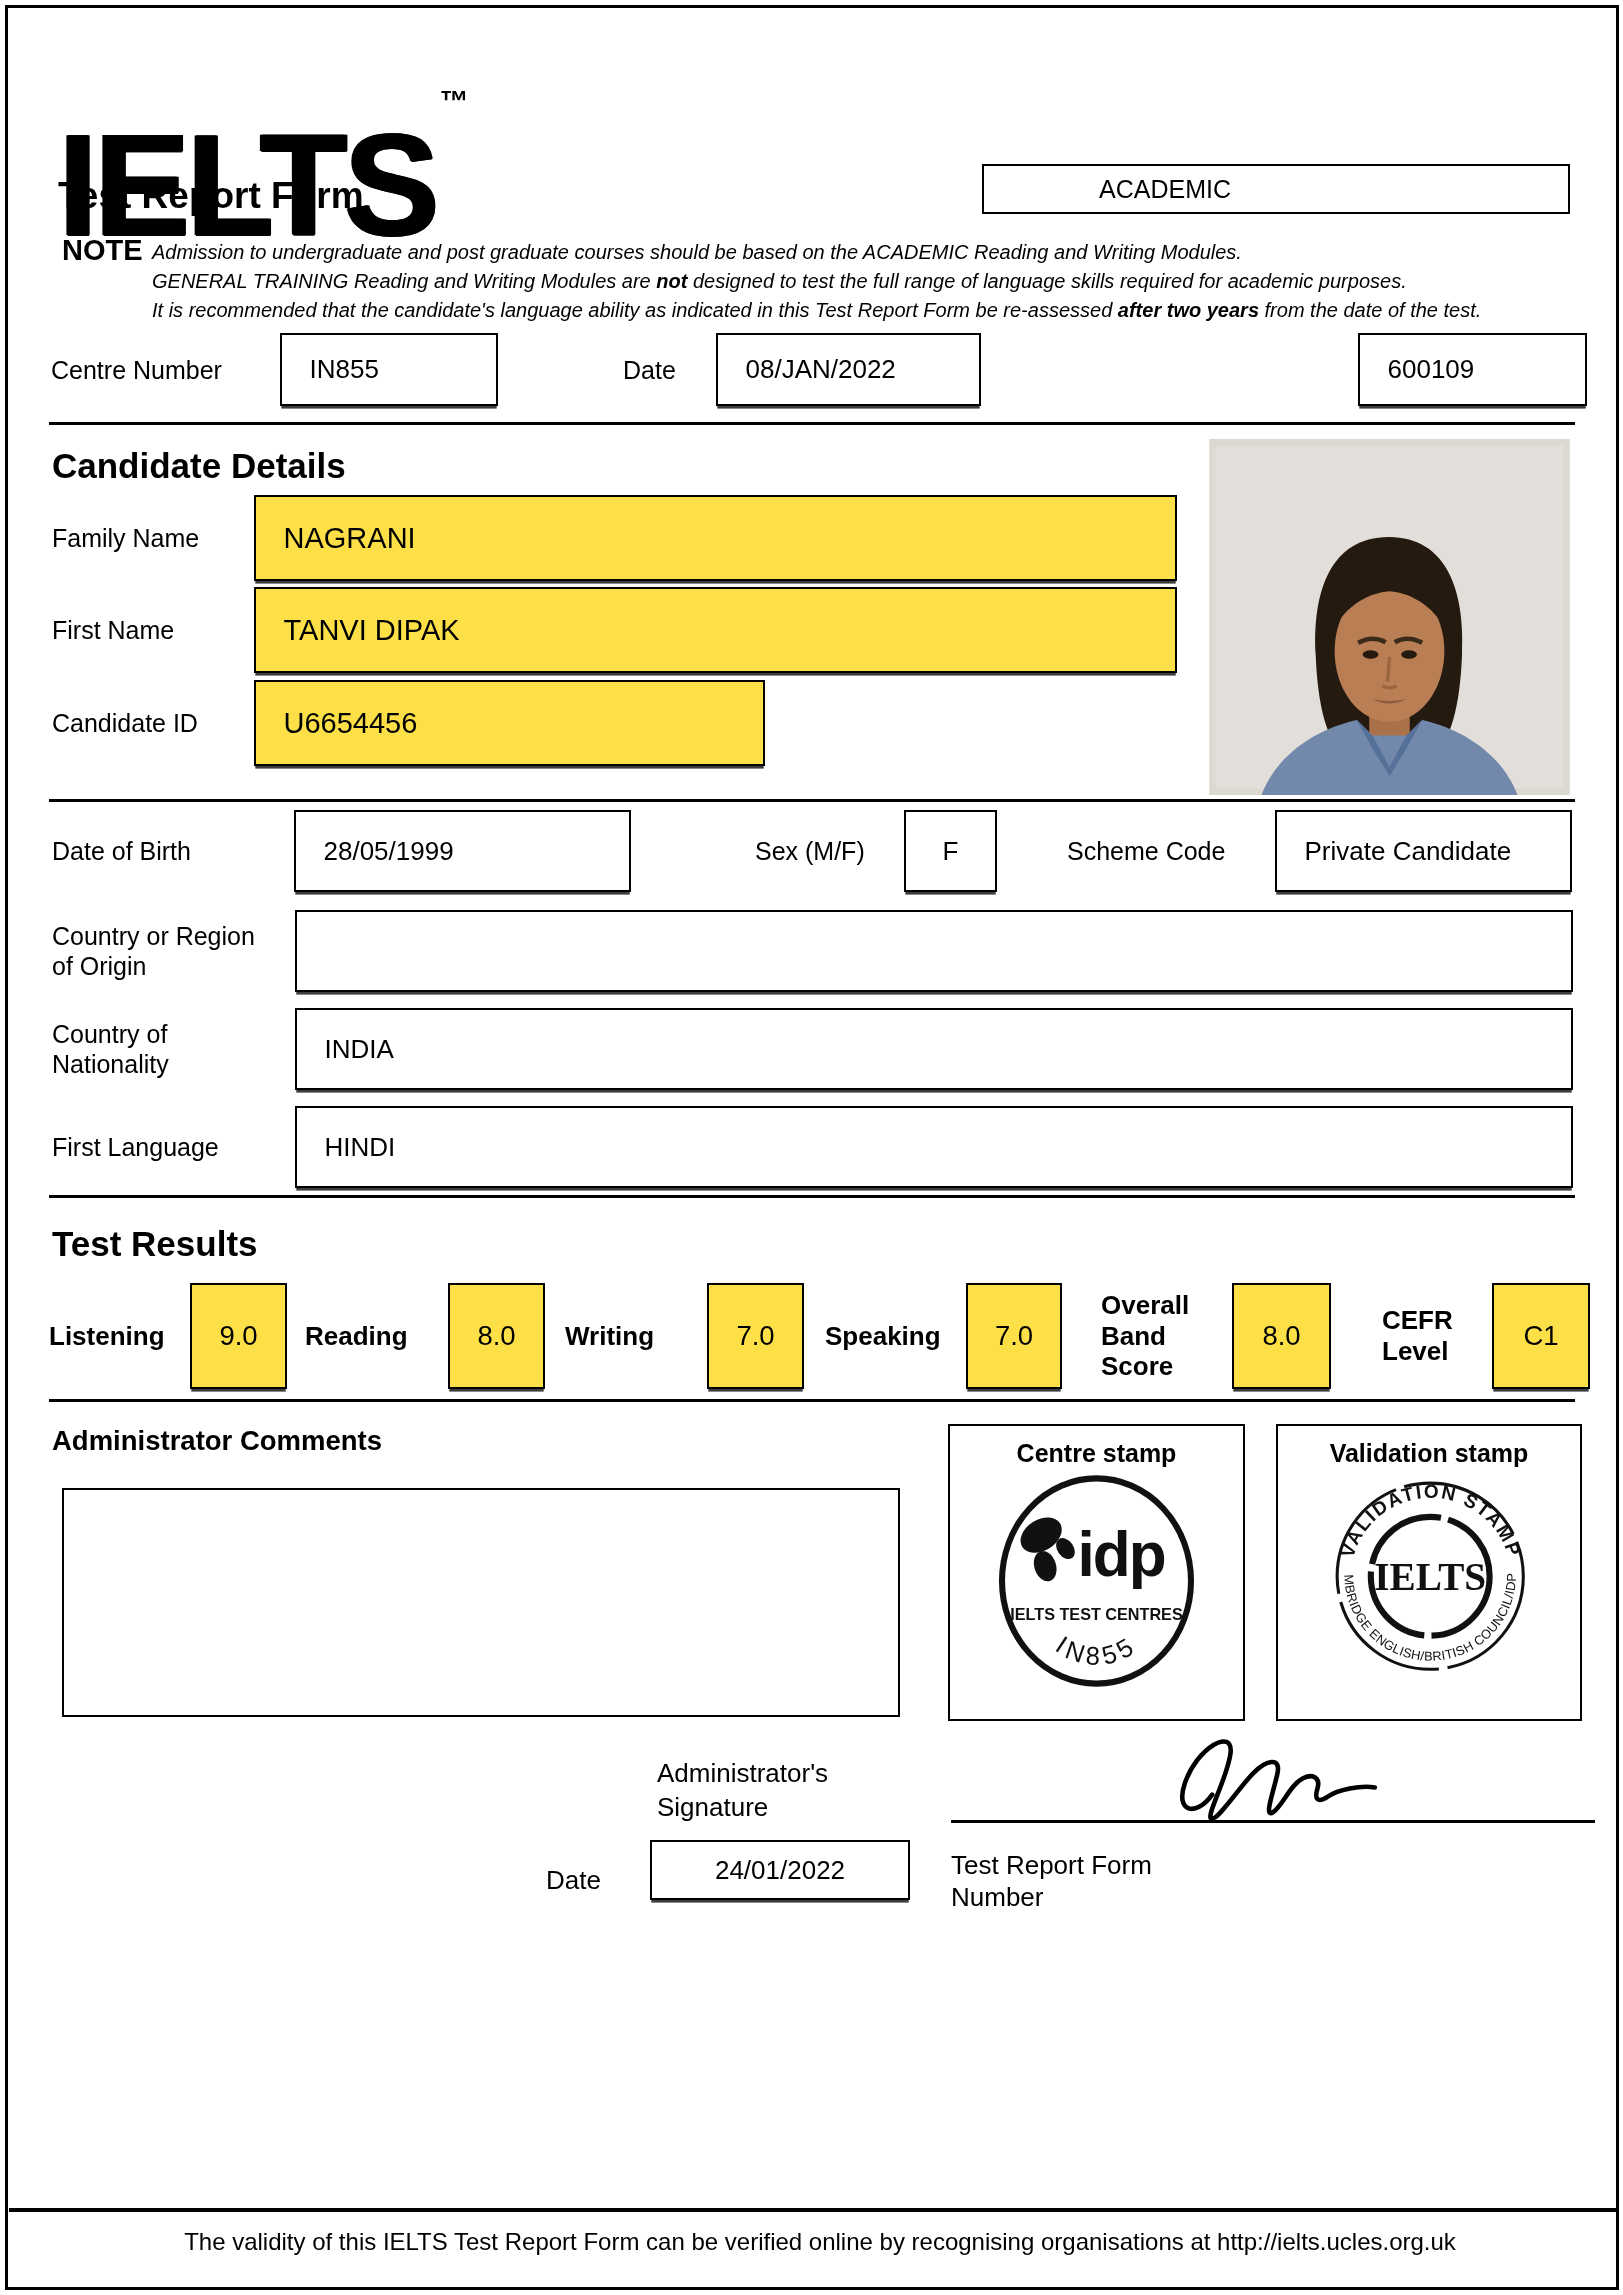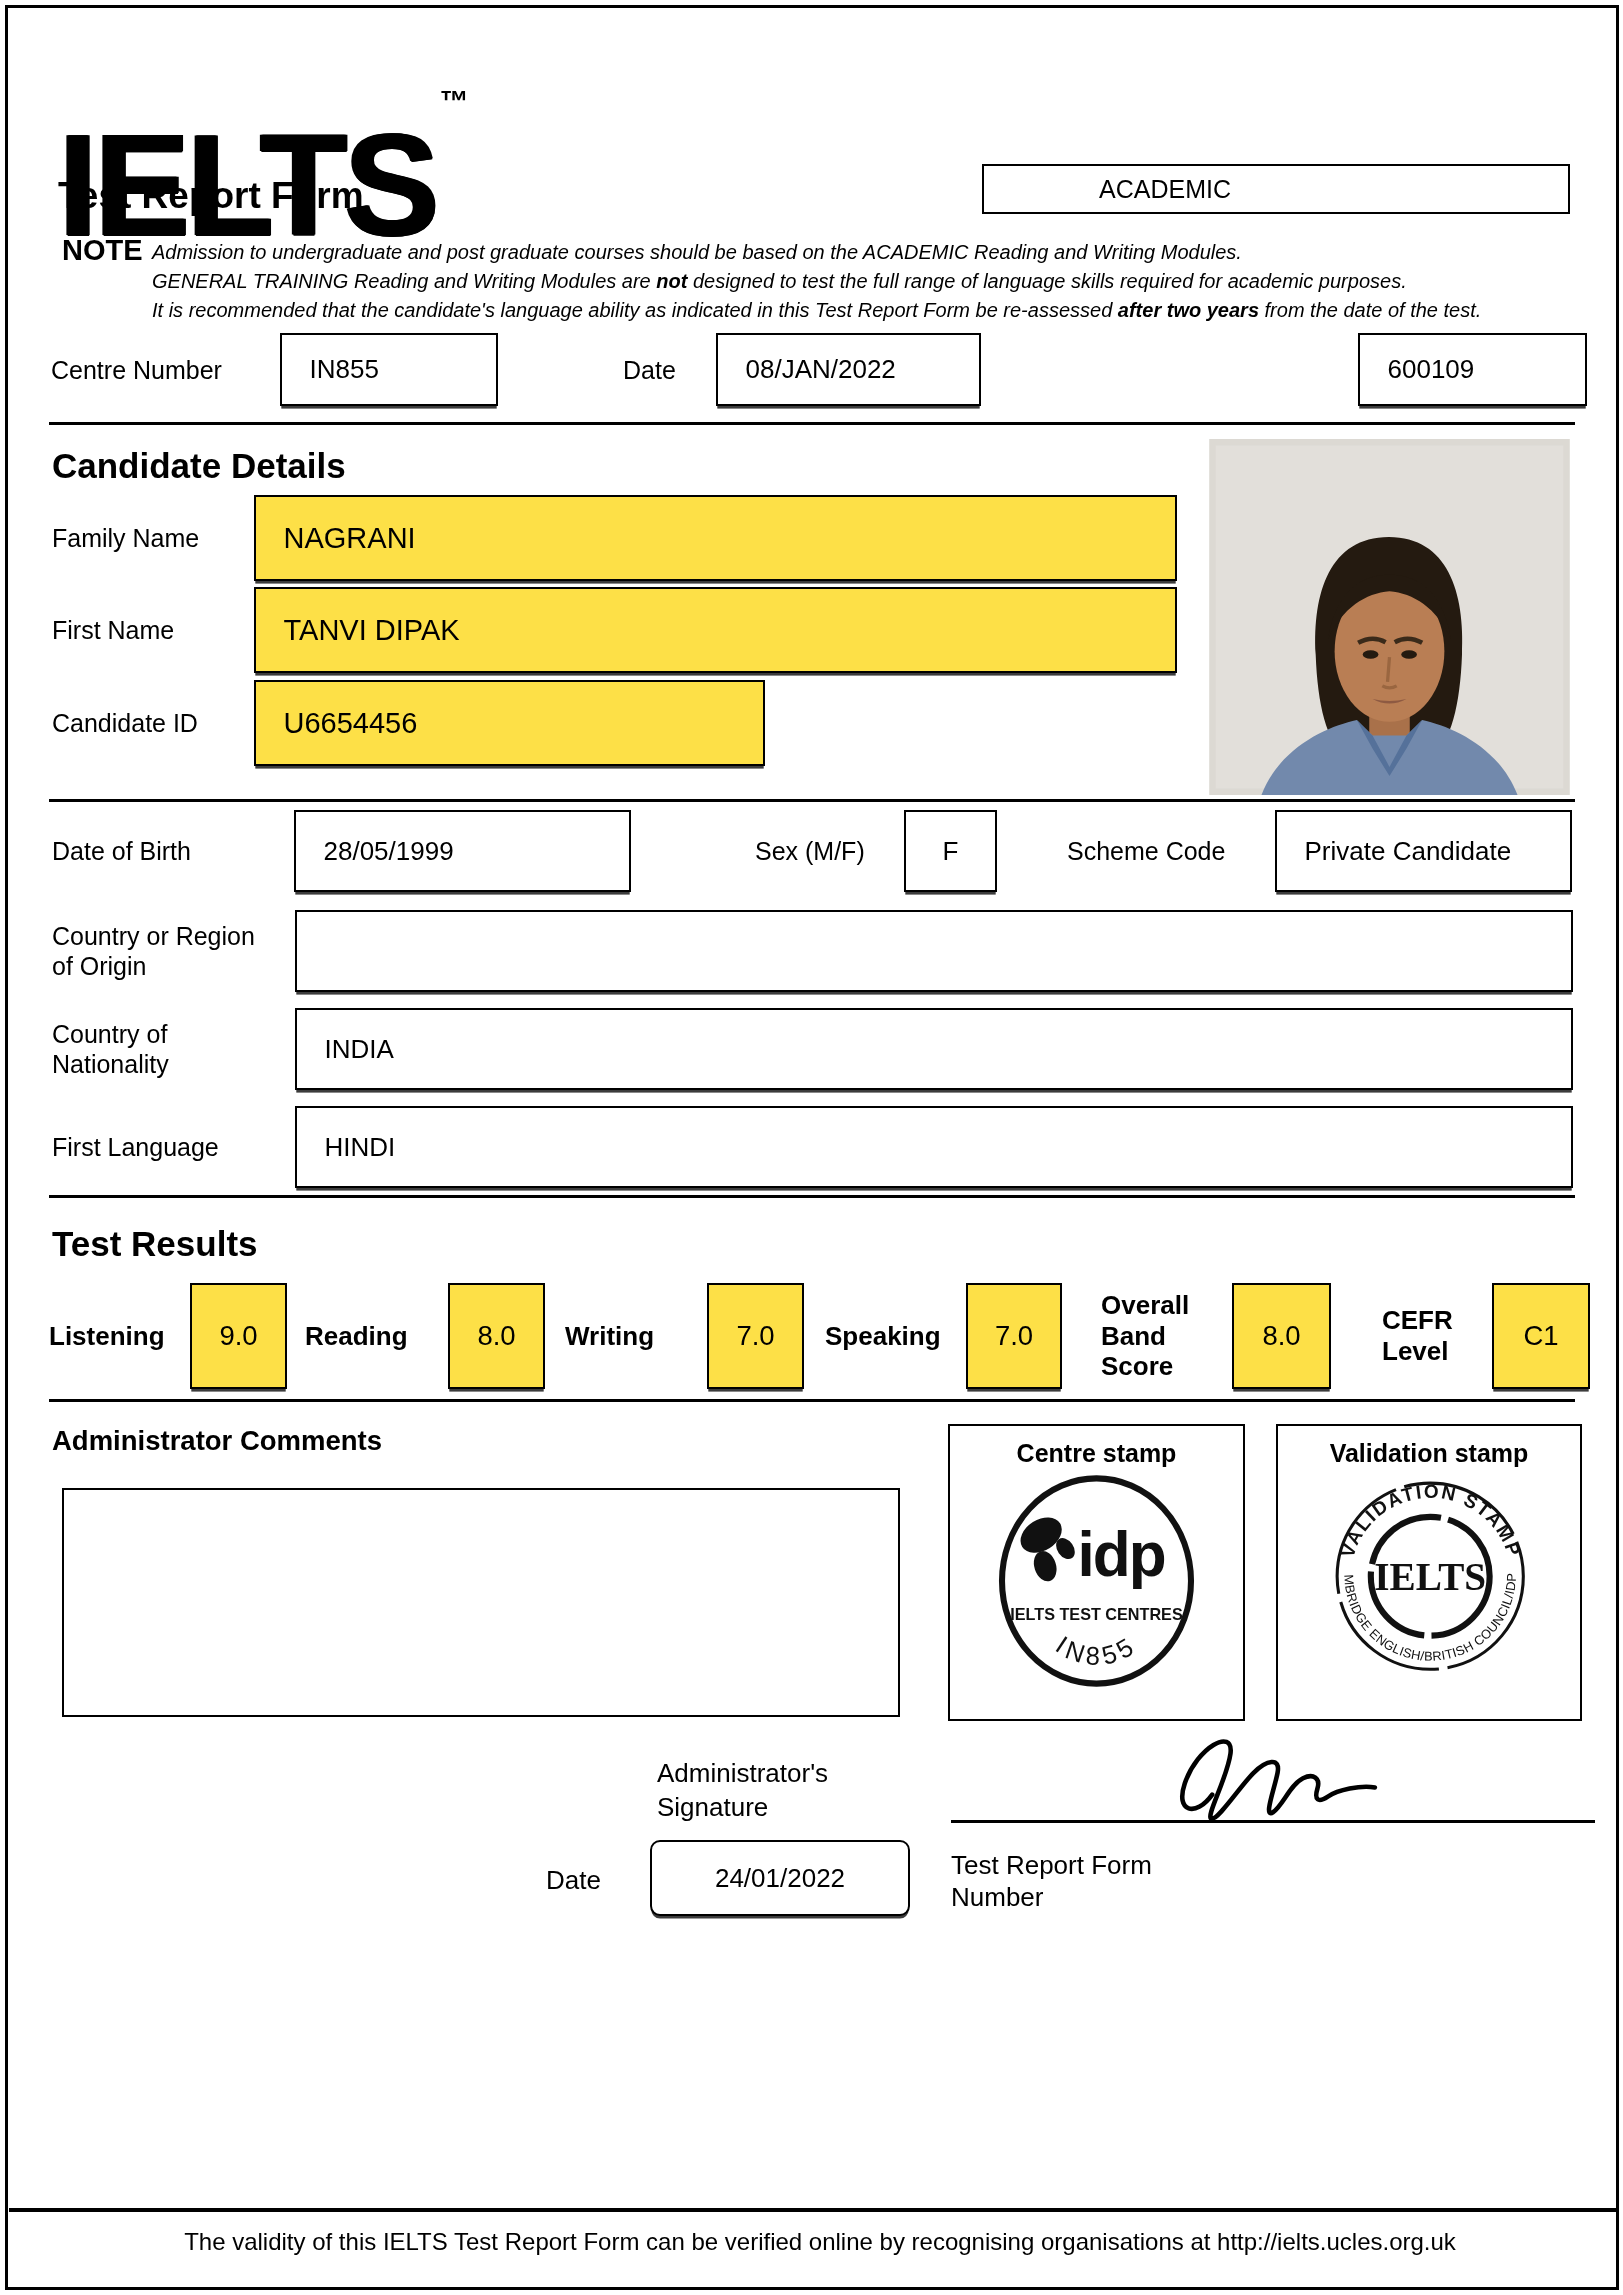--- a/index.html
+++ b/index.html
@@ -171,20 +171,20 @@
 
   <div class="abs" style="left:1150px;top:1726px;">
     <svg width="242" height="98" viewBox="0 0 370 150">
       <path d="M 95 105 C 70 140 38 132 53 88 C 72 32 128 2 123 42 C 118 80 84 140 94 142 C 104 144 138 92 158 72 C 178 52 200 47 195 72 C 190 97 173 142 188 132 C 203 122 214 90 234 80 C 250 72 261 80 256 96 C 251 113 257 118 272 108 C 287 98 322 90 344 94" fill="none" stroke="#000" stroke-width="7" stroke-linecap="round"></path>
     </svg>
   </div>
   <div class="abs" style="left:951px;top:1820px;width:644px;height:2.6px;background:#000;"></div>
   <div class="abs val" style="left:657px;top:1757px;width:209px;line-height:1.3;">Administrator's Signature</div>
 
   <div class="abs flexc val" style="left:546px;top:1840px;height:80px;">Date</div>
-  <div class="abs flexc ctr wbox val" style="left:650px;top:1840px;width:260px;height:76px;border-radius:10px;">24/01/2022</div>
+  <div class="abs flexc ctr wbox val" style="left:650px;top:1840px;width:260px;height:60px;">24/01/2022</div>
 
   <div class="abs flexc val" style="left:951px;top:1831px;height:100px;width:225px;line-height:1.25;">Test Report Form Number</div>
 
   <div class="abs" style="left:8.5px;top:2208px;width:1607px;height:3.9px;background:#000;"></div>
   <div class="abs flexc ctr footer-text" style="left:8px;top:2221px;height:42px;">The validity of this IELTS Test Report Form can be verified online by recognising organisations at http://ielts.ucles.org.uk</div>
 </div>
 
 
 </body></html>

